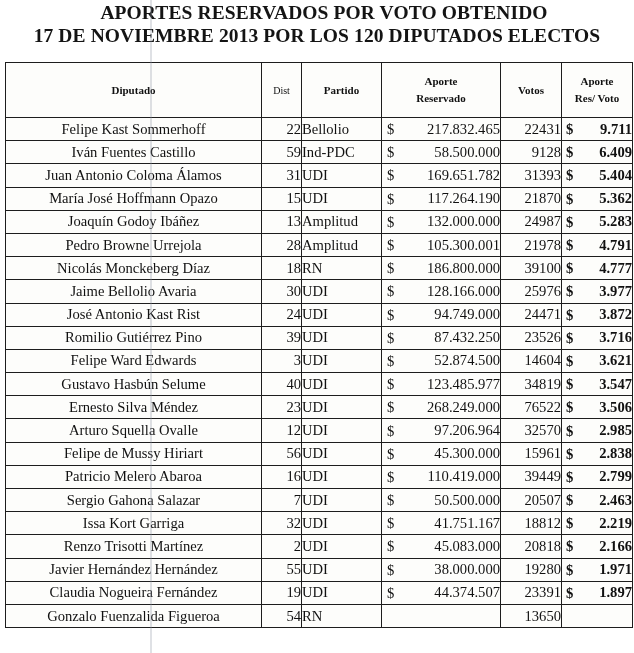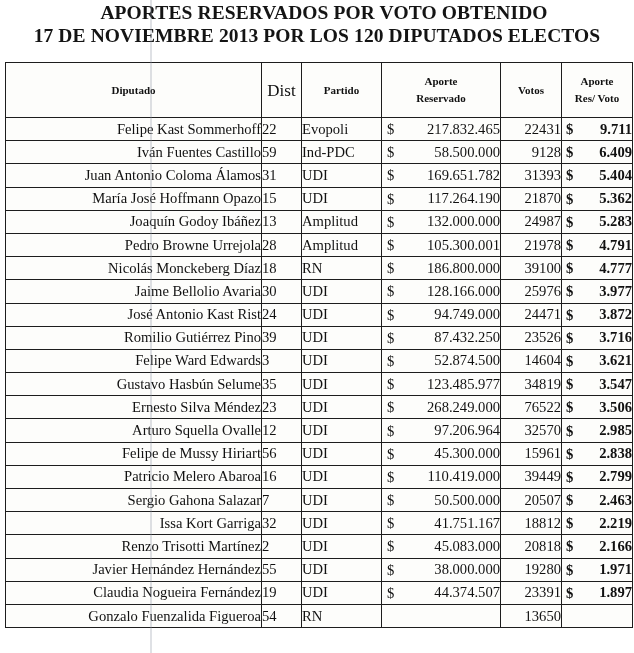--- a/index.html
+++ b/index.html
@@ -83,36 +83,36 @@
   thead th {
     height: 54px;
     font-weight: bold;
     font-size: 11px;
     text-align: center;
     line-height: 17px;
     color: #111;
   }
   thead th.h-dist {
     font-weight: normal;
-    font-size: 17px;
+    font-size: 10px;
   }
   .h-two-line span { display: block; }
 
   
   tbody tr { height: 22.2px; }
   tbody td { height: 22.2px; }
 
   td.cell-name {
+    text-align: center;
+    padding-left: 5px;
+    white-space: nowrap;
+    overflow: hidden;
+  }
+  td.cell-dist {
     text-align: right;
-    padding-left: 5px;
-    white-space: nowrap;
-    overflow: hidden;
-  }
-  td.cell-dist {
-    text-align: left;
     padding-right: 3px;
     font-family: Liberation Serif, serif;
   }
   td.cell-party {
     text-align: left;
     padding-left: 4px;
     white-space: nowrap;
   }
   td.cell-aporte {
     text-align: right;
@@ -180,21 +180,21 @@
           <th class="h-two-line">
             <span>Aporte</span>
             <span>Res/ Voto</span>
           </th>
         </tr>
       </thead>
       <tbody id="table-body">
           <tr>
             <td class="cell-name">Felipe Kast Sommerhoff</td>
             <td class="cell-dist">22</td>
-            <td class="cell-party">Evopoli</td>
+            <td class="cell-party">Bellolio</td>
             <td class="cell-aporte"><span class="peso">$</span><span>217.832.465</span></td>
             <td class="cell-votos">22431</td>
             <td class="cell-arv"><span class="peso">$</span><span>9.711</span></td>
           </tr>
           <tr>
             <td class="cell-name">Iván Fuentes Castillo</td>
             <td class="cell-dist">59</td>
             <td class="cell-party">Ind-PDC</td>
             <td class="cell-aporte"><span class="peso">$</span><span>58.500.000</span></td>
             <td class="cell-votos">9128</td>
@@ -267,21 +267,21 @@
           <tr>
             <td class="cell-name">Felipe Ward Edwards</td>
             <td class="cell-dist">3</td>
             <td class="cell-party">UDI</td>
             <td class="cell-aporte"><span class="peso">$</span><span>52.874.500</span></td>
             <td class="cell-votos">14604</td>
             <td class="cell-arv"><span class="peso">$</span><span>3.621</span></td>
           </tr>
           <tr>
             <td class="cell-name">Gustavo Hasbún Selume</td>
-            <td class="cell-dist">35</td>
+            <td class="cell-dist">40</td>
             <td class="cell-party">UDI</td>
             <td class="cell-aporte"><span class="peso">$</span><span>123.485.977</span></td>
             <td class="cell-votos">34819</td>
             <td class="cell-arv"><span class="peso">$</span><span>3.547</span></td>
           </tr>
           <tr>
             <td class="cell-name">Ernesto Silva Méndez</td>
             <td class="cell-dist">23</td>
             <td class="cell-party">UDI</td>
             <td class="cell-aporte"><span class="peso">$</span><span>268.249.000</span></td>

